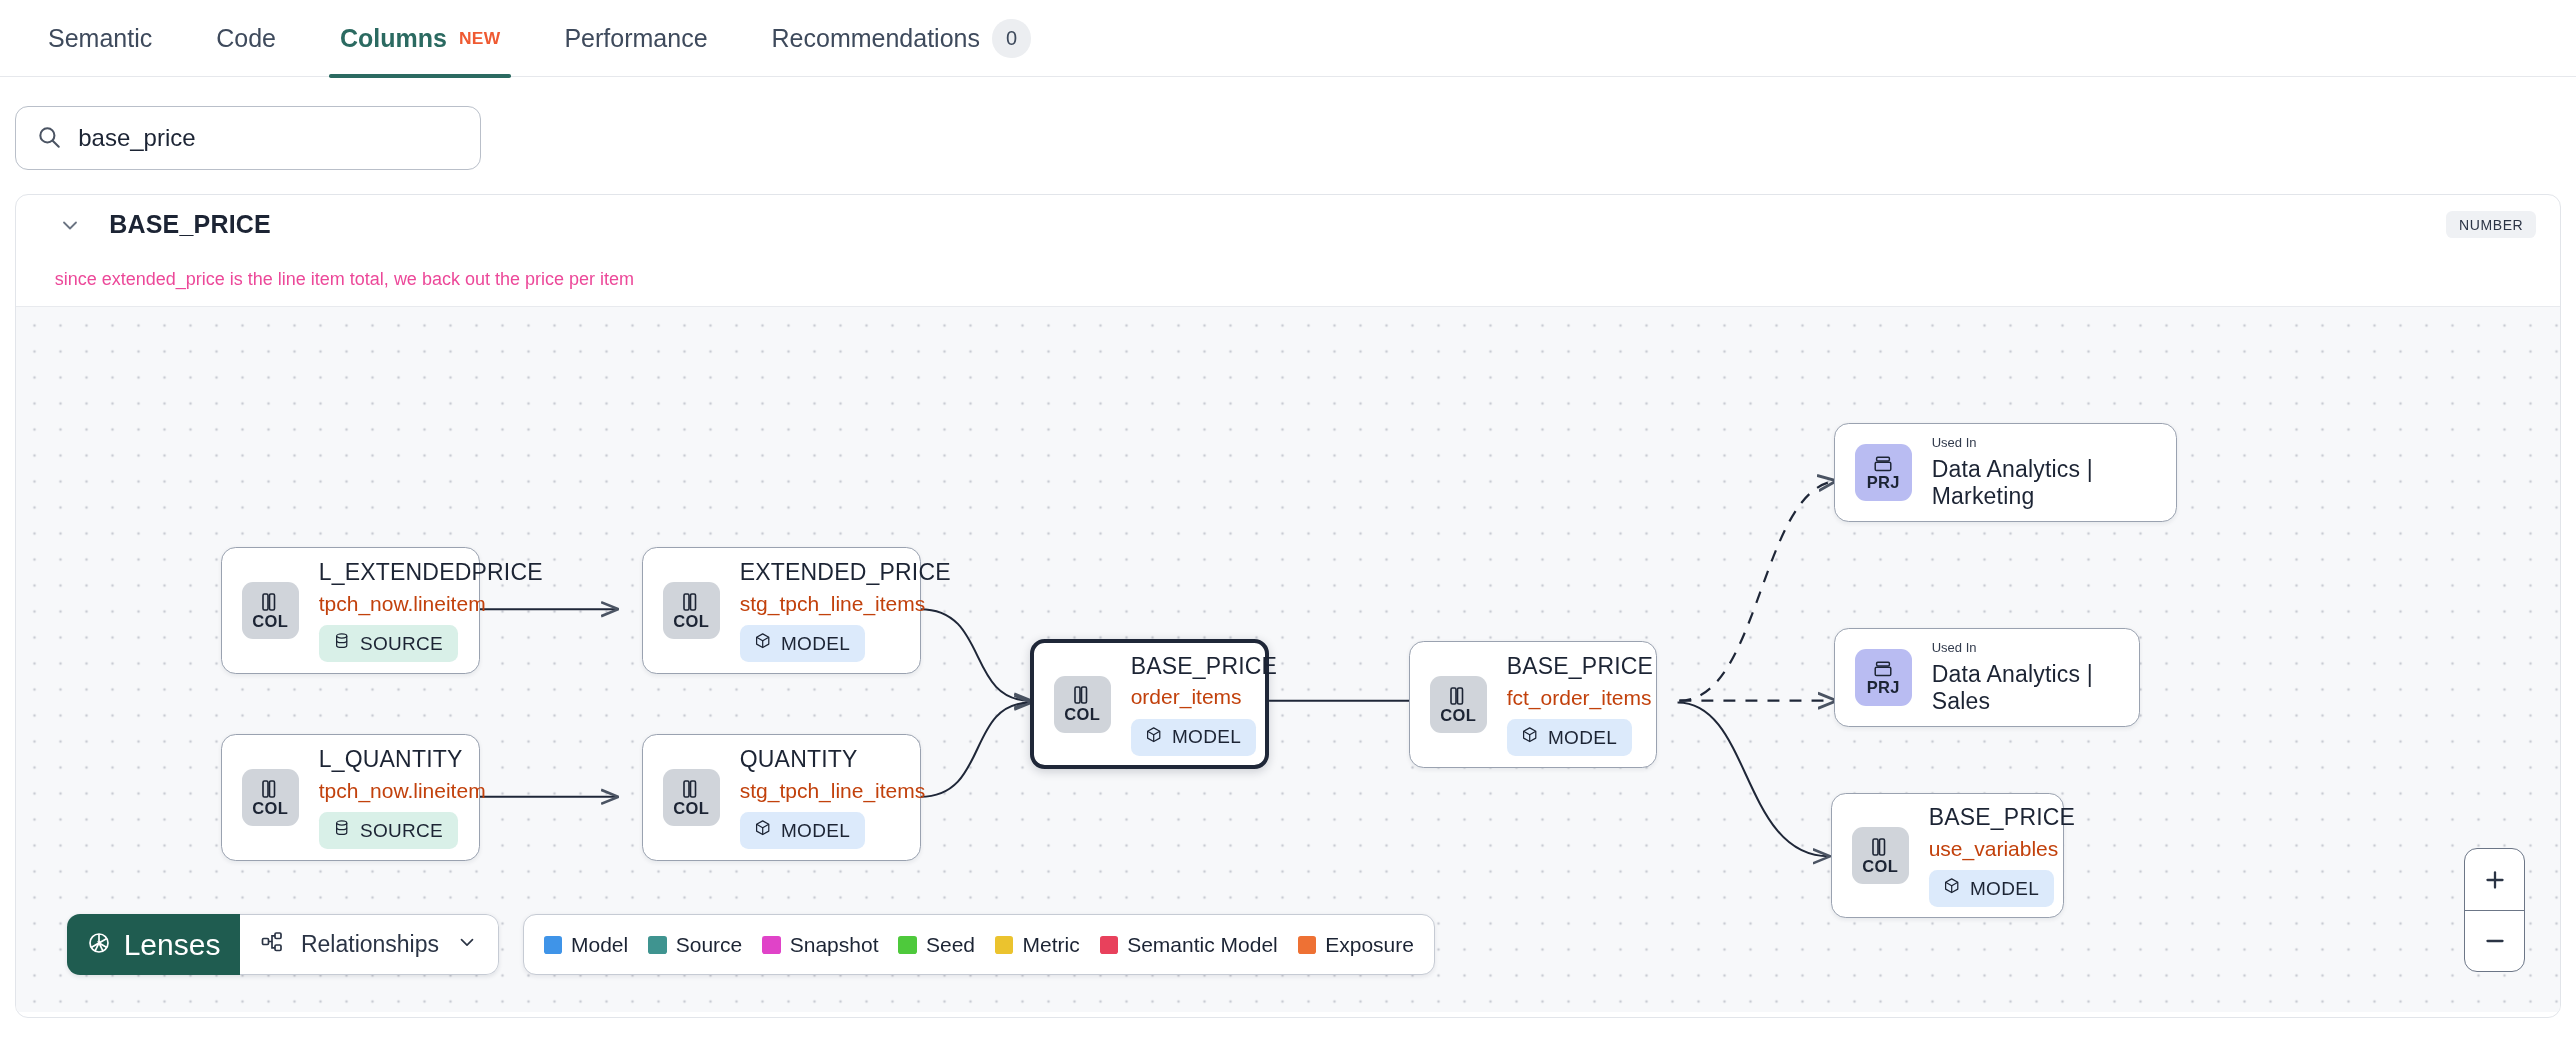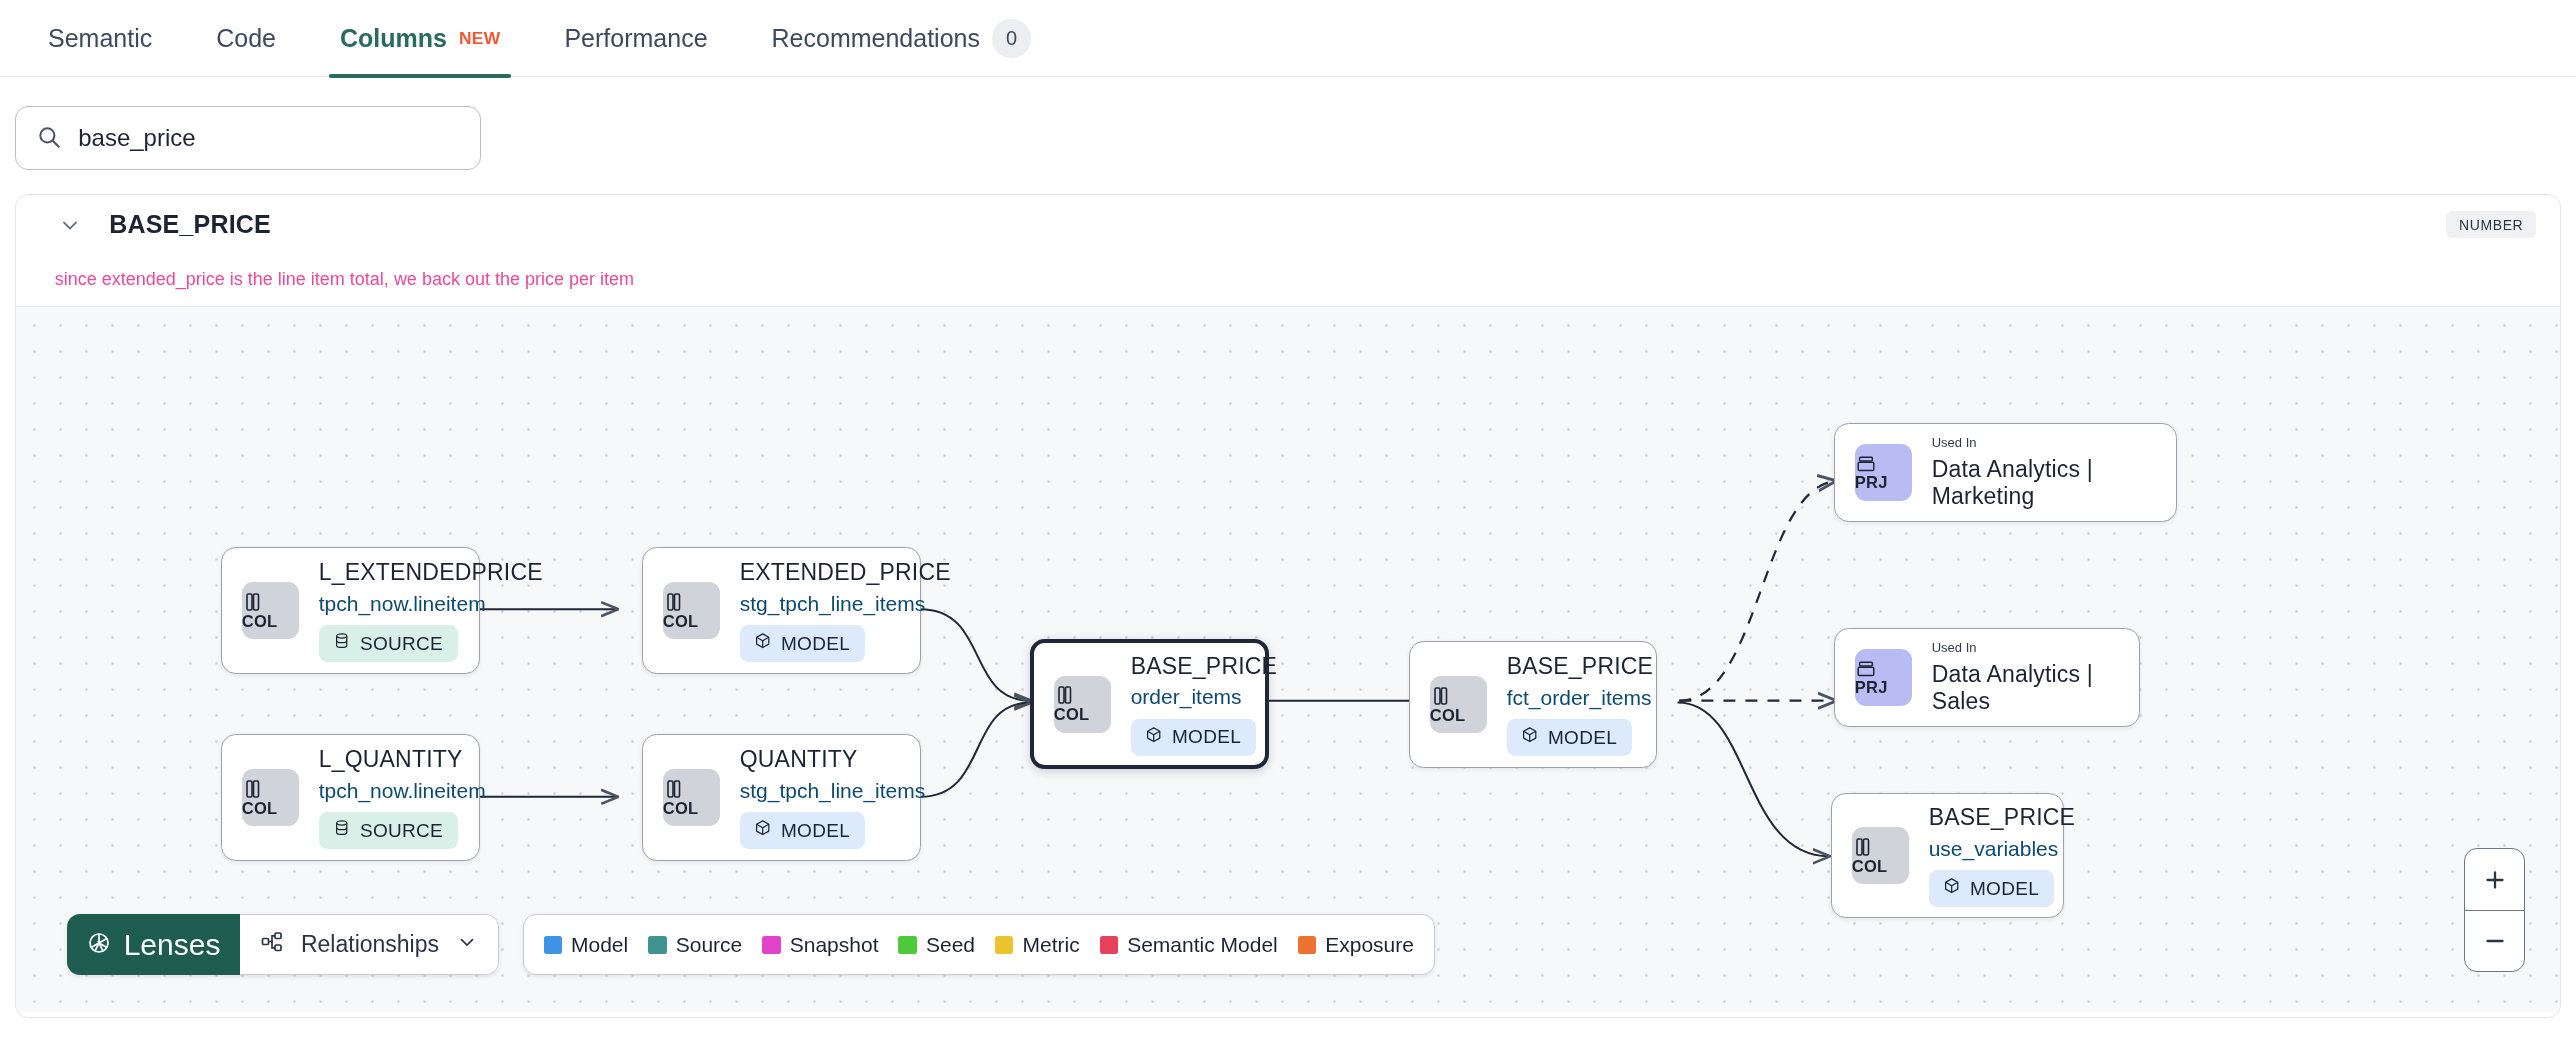--- a/index.html
+++ b/index.html
@@ -148,21 +148,21 @@
   .node.focus {
     border: 4.6px solid #1f2738;
     box-shadow: 0 2.8px 9.2px rgba(20,28,45,.18);
   }
   .node-icon {
     width: 57px; height: 57px;
     border-radius: 11px;
     background: #d0d4da;
     display: flex;
     flex-direction: column;
-    align-items: flex-start;
+    align-items: center;
     justify-content: center;
     gap: 0.9px;
     flex: none;
     margin-left: 20px;
   }
   .node-icon.prj { background: #b9bcf2; }
   .node-icon .tag {
     font-size: 16.5px;
     font-weight: 600;
     color: #1c2434;
@@ -176,21 +176,21 @@
     flex-direction: column;
     gap: 5.5px;
   }
   .node-title {
     font-size: 23px;
     color: #1c2434;
     letter-spacing: 0.2px;
   }
   .node-sub {
     font-size: 21px;
-    color: #0c4a6e;
+    color: #c2410c;
   }
   .node-sub.small {
     font-size: 13px;
     color: #323b4d;
   }
   .node-pill {
     margin-top: 3.7px;
     align-self: flex-start;
     display: inline-flex;
     align-items: center;

